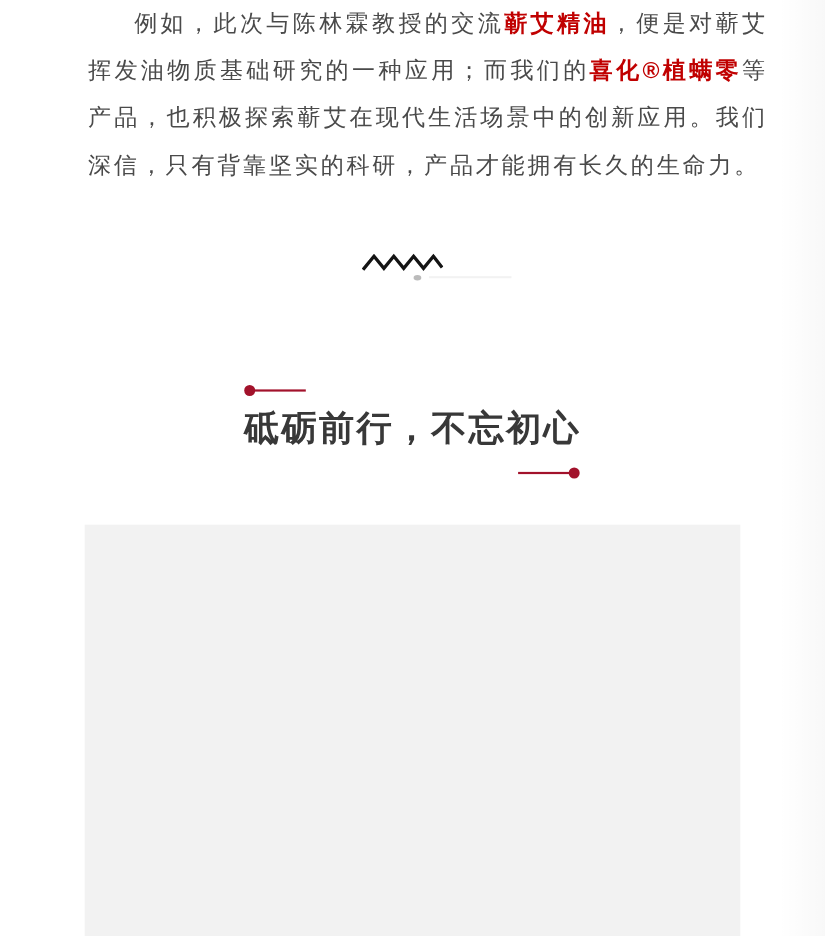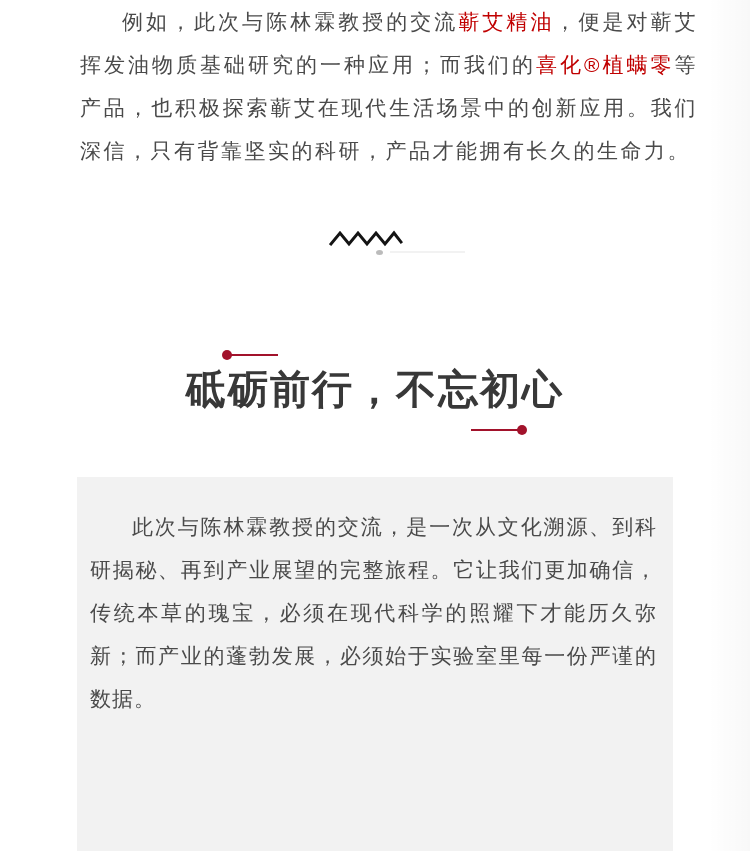--- a/index.html
+++ b/index.html
@@ -21,21 +21,21 @@
     margin: 0;
     font-size: 21px;
     line-height: 43px;
     letter-spacing: 2.5px;
     color: var(--body_text, #4A4A4A);
     text-align: justify;
     text-indent: 2em;
   }
   .intro .hl {
     color: var(--accent_red, #C00000);
-    font-weight: 400;
+    font-weight: 700;
   }
 
   
   .zigzag {
     position: absolute;
     left: 329px;
     top: 229px;
   }
   .zigzag-artifact {
     position: absolute;
@@ -75,21 +75,21 @@
     background: var(--deco_red, #A2122B);
     flex: 0 0 auto;
     margin: 0 -1px;
   }
   .section-heading {
     position: absolute;
     left: 0; top: 371px;
     width: 750px;
     margin: 0;
     text-align: center;
-    font-size: 40px;
+    font-size: 32px;
     line-height: 37px;
     font-weight: 700;
     letter-spacing: 2px;
     color: var(--heading_text, #383838);
   }
 
   
   .summary-box {
     position: absolute;
     left: 77px;
@@ -138,18 +138,17 @@
   </div>
 
   <h2 class="section-heading">砥砺前行，不忘初心</h2>
 
   <div class="deco deco-bottom">
     <span class="line"></span>
     <span class="dot"></span>
   </div>
 
   <div class="summary-box">
-    <p>此次与陈林霖教授的交流，是一次从文化溯源、到科研揭秘、再到产业展望的完整旅程。它让我们更加确信，传统本草的瑰宝，必须在现代科学的照耀下才能历久弥新；而产业的蓬勃发展，必须始于实验室里每一份严谨的数据。</p>
   </div>
 
   <div class="right-shade"></div>
 
 </div>
 
 </body></html>

